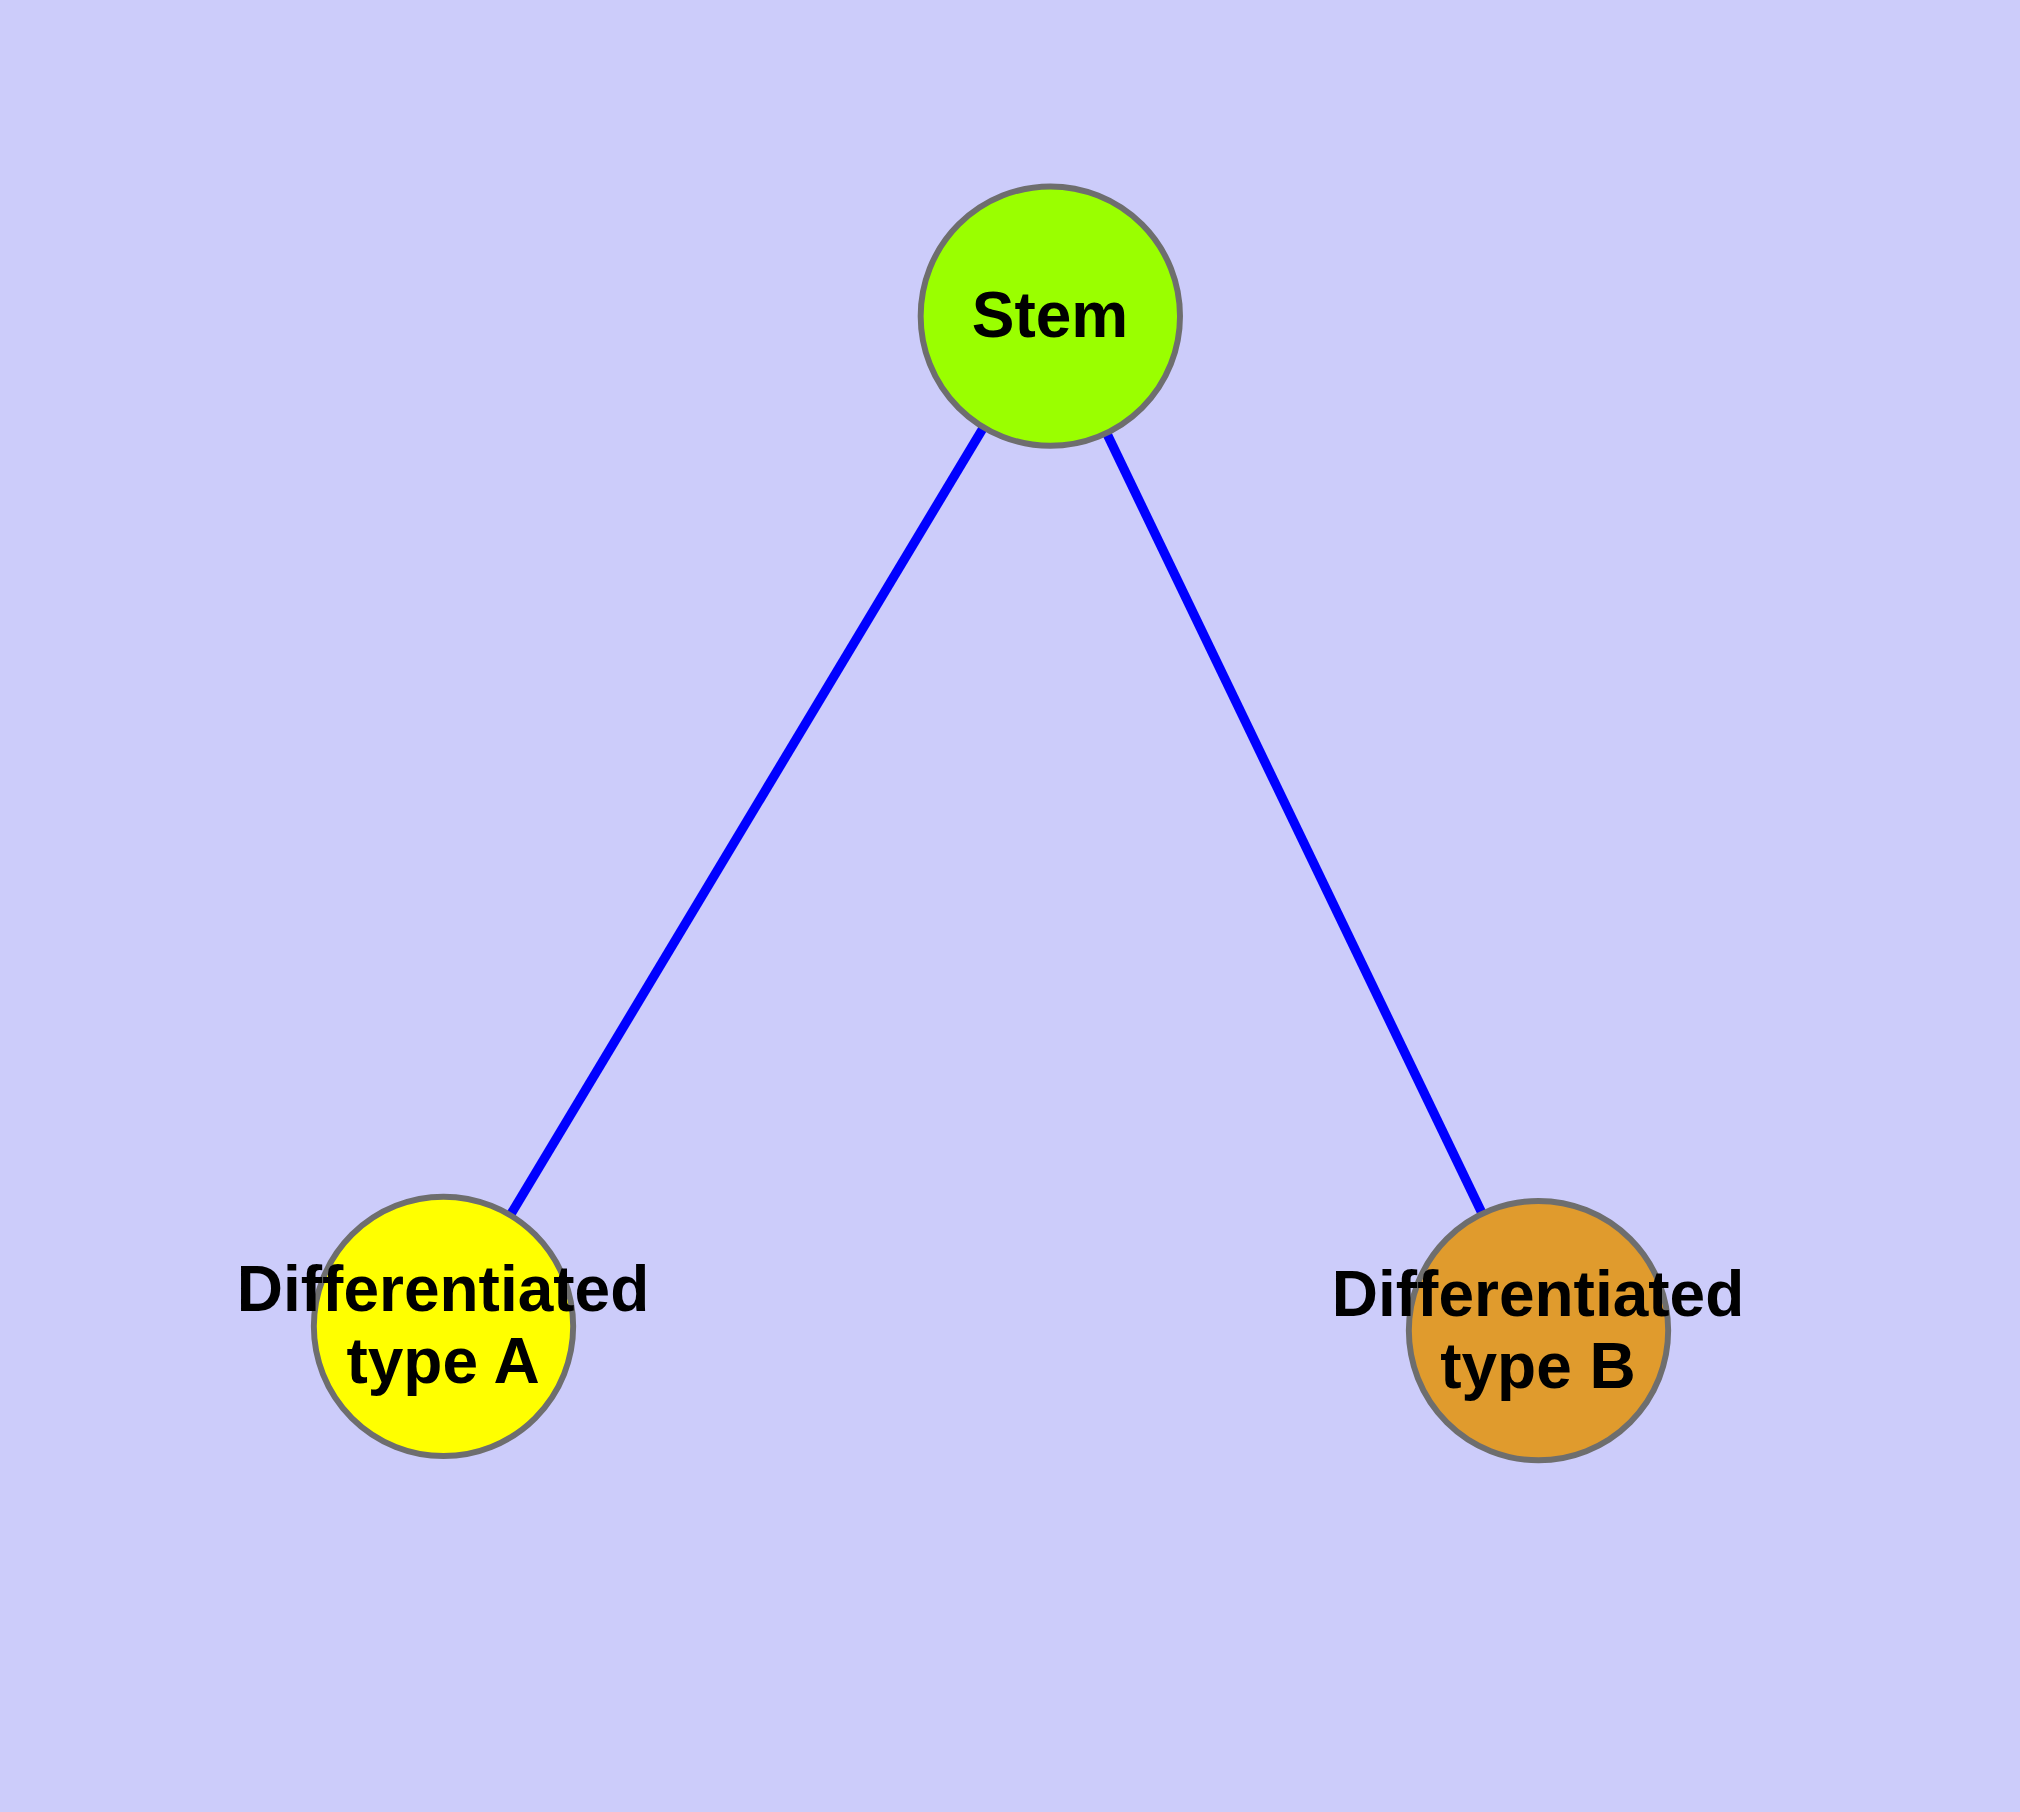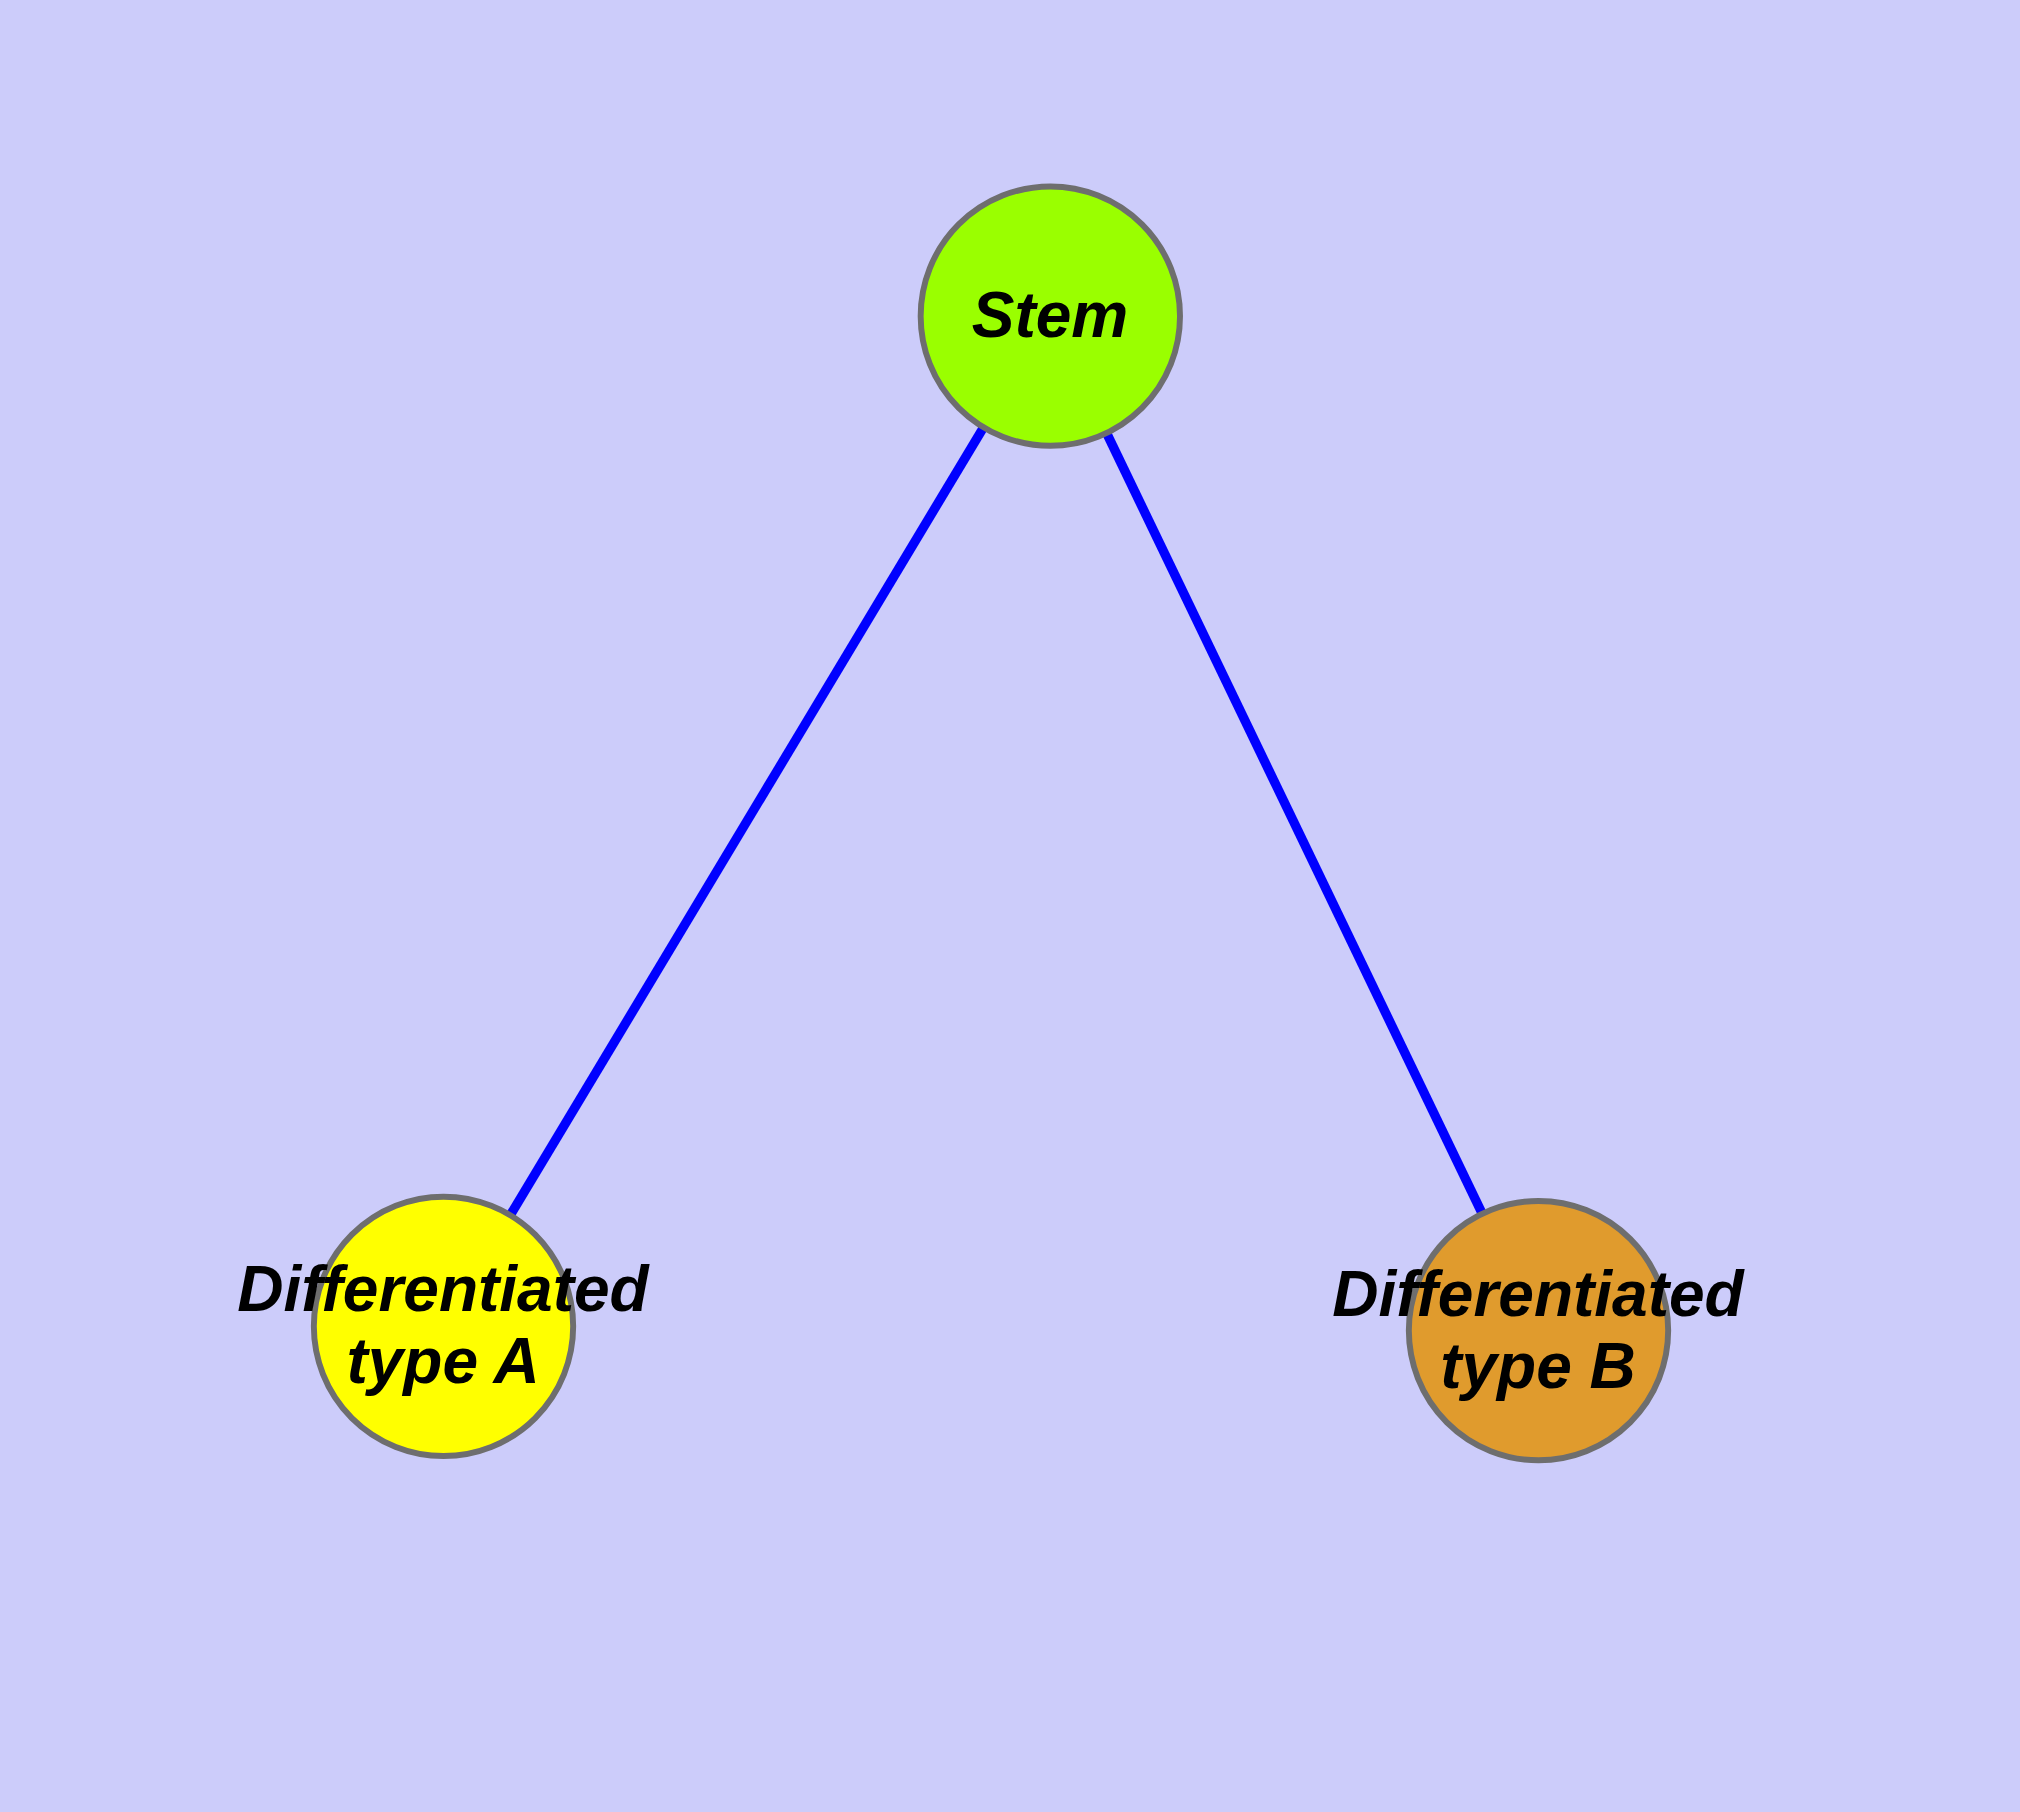--- a/index.html
+++ b/index.html
@@ -28,21 +28,20 @@
   }
   .node-label {
     position: absolute;
     transform: translate(-50%, -50%);
     white-space: pre;
     text-align: center;
     font-weight: bold;
     color: #000000;
     line-height: 1.12;
     pointer-events: none;
-    font-style: italic;
   }
 </style>
 </head>
 <body>
 
 <div id="canvas" style="width: 2021px; height: 1812px;">
 
   <div id="graph-background" style="background: rgb(204, 204, 250);"></div>
 
   <svg id="graph-svg" viewBox="0 0 2384 2138" xmlns="http://www.w3.org/2000/svg" style="width: 2021px; height: 1812px;">

